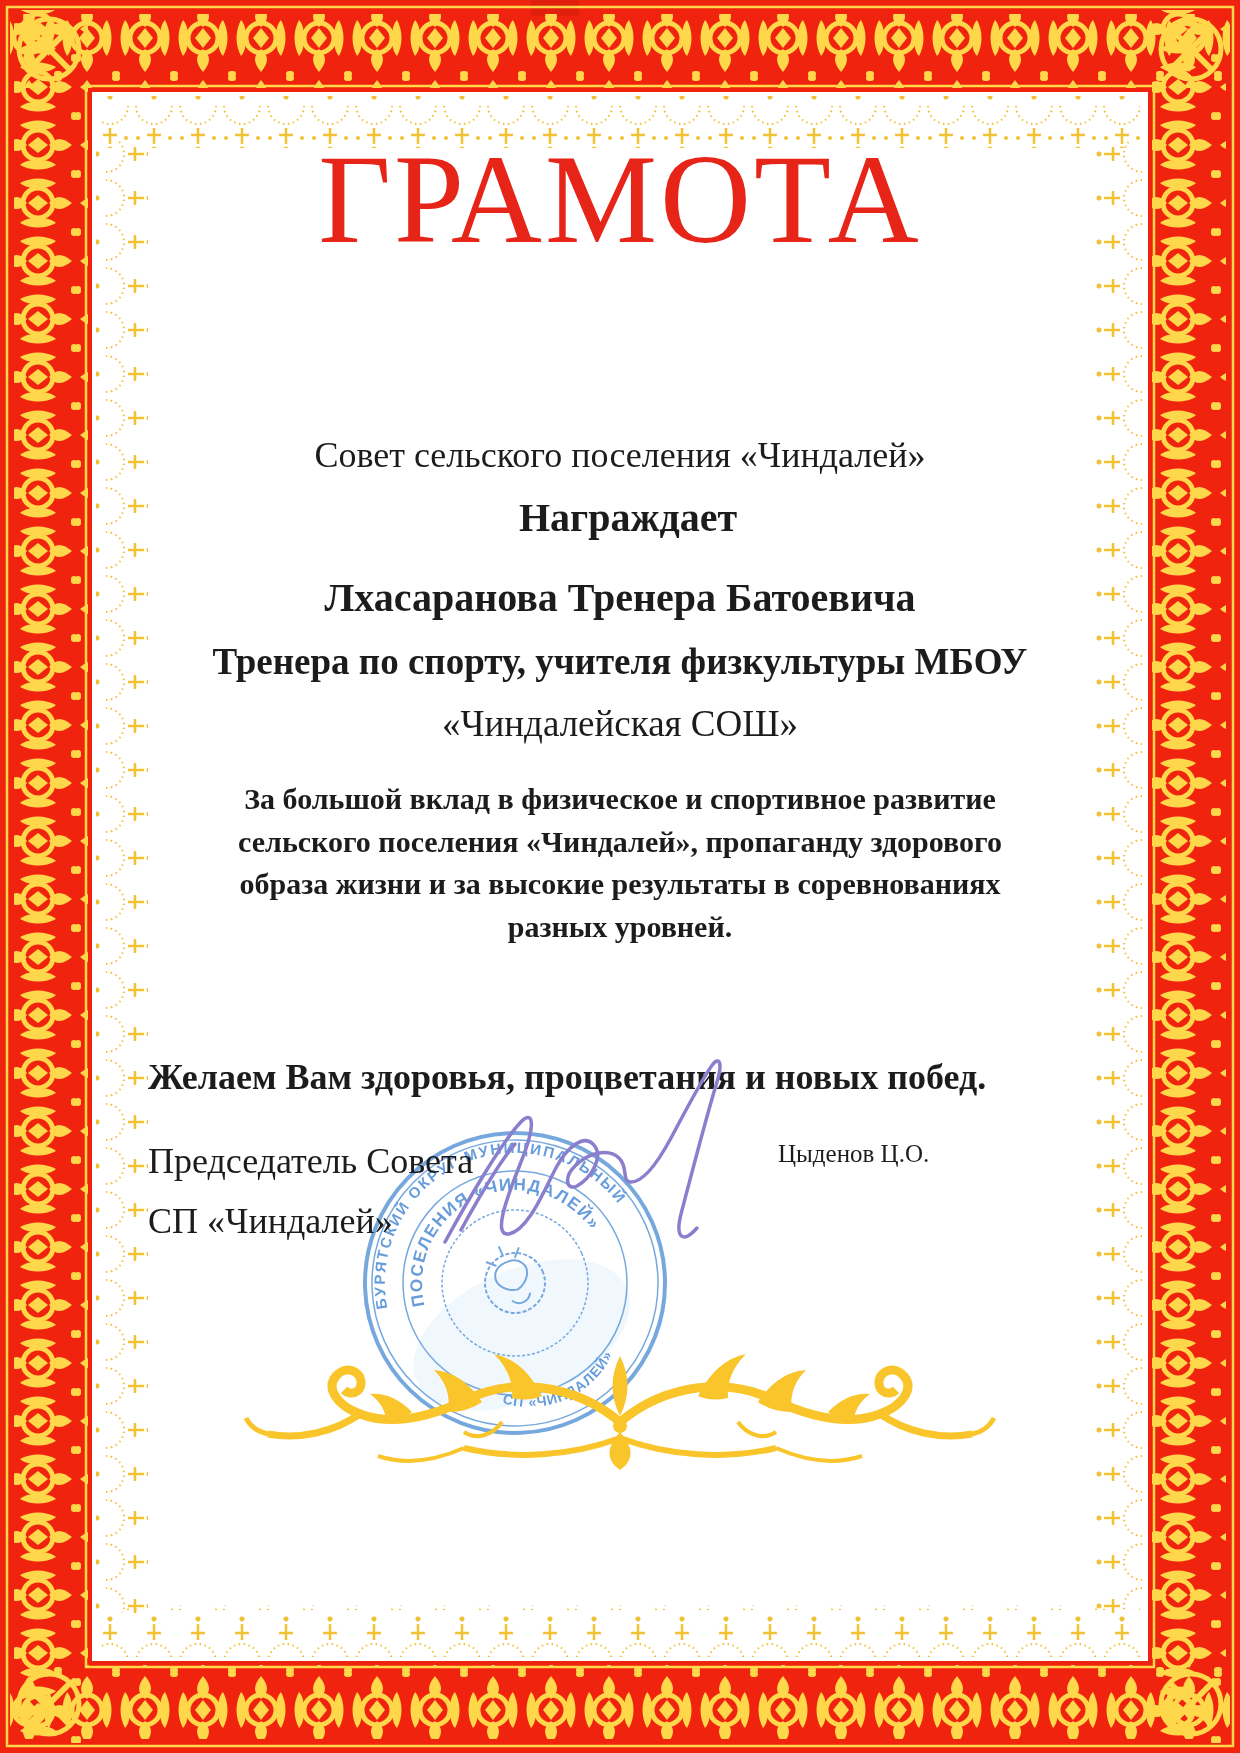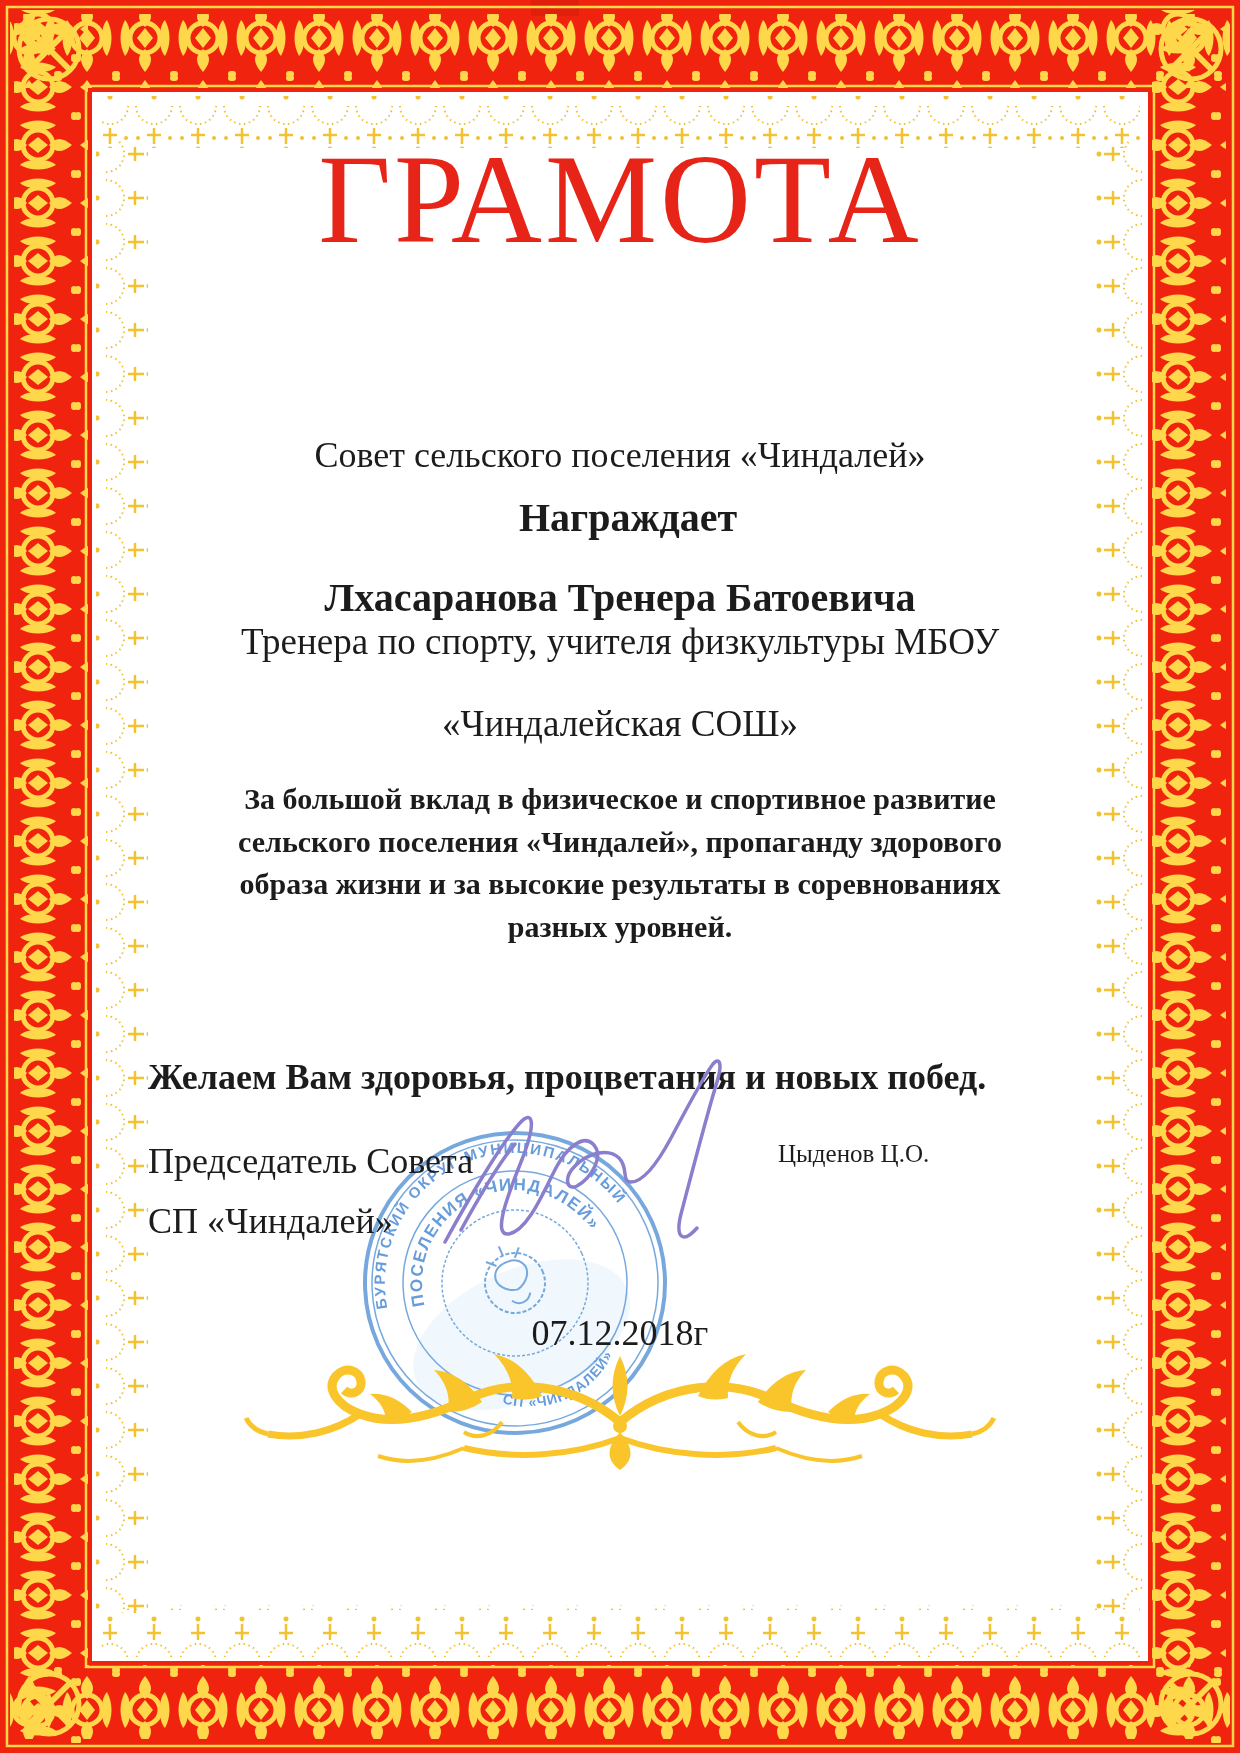--- a/index.html
+++ b/index.html
@@ -6,21 +6,21 @@
   #page{position:relative;width:1240px;height:1753px;background:#ffffff;overflow:hidden;
         font-family:"Liberation Serif", serif;color:#1c1c1c;}
   #border-art{position:absolute;left:0;top:0;width:1240px;height:1753px;z-index:1;}
   #content{position:absolute;left:0;top:0;width:1240px;height:1753px;z-index:2;}
   .abs{position:absolute;}
   .ctr{left:0;width:1240px;text-align:center;}
   .title{top:128px;font-size:126px;letter-spacing:3px;color:#e62417;font-weight:400;}
   .issuer{top:414px;font-size:36px;margin-top:20px;}
   .action{top:494px;font-size:40px;font-weight:bold;padding-left:8px;}
   .recipient{top:574px;font-size:40px;font-weight:bold;}
-  .role1{top:620px;font-size:37px;}
+  .role1{top:640px;font-size:37px;font-weight:bold;}
   .role2{top:702px;font-size:37px;}
   .achievement{top:778px;left:205px;width:830px;font-size:30px;font-weight:bold;
                line-height:1.42;text-align:center;}
   .wish{top:1056px;left:148px;font-size:36px;font-weight:bold;}
   .sig1{top:1140px;left:148px;font-size:36px;text-align:right;}
   .sig2{top:1200px;left:148px;font-size:36px;}
   .signer{top:1140px;left:778px;font-size:25px;}
   .date{top:1312px;font-size:36px;}
   #stamp{position:absolute;left:300px;top:1088px;width:420px;height:380px;opacity:.85;}
   #signature{position:absolute;left:415px;top:1052px;width:330px;height:230px;}
@@ -165,21 +165,20 @@
     <svg id="signature" viewBox="0 0 330 230" xmlns="http://www.w3.org/2000/svg">
       <g fill="none" stroke="#8a7ecd" stroke-width="3.5" stroke-linecap="round">
         <path d="M30 190 C 54 146 86 92 104 72 C 118 56 122 70 106 110 C 90 150 78 184 94 182 C 114 178 130 136 142 114 C 152 96 168 82 178 92 C 190 104 176 126 162 134 C 152 139 148 126 160 114 C 174 100 194 96 204 106 C 214 116 206 130 216 130 C 228 130 242 112 256 86 C 274 52 290 22 298 12 C 304 5 308 10 302 30 C 292 62 276 124 266 162 C 260 186 268 192 282 176"></path>
         <path d="M46 178 C 68 138 88 106 100 92"></path>
       </g>
     </svg>
 
     <div class="abs sig1">Председатель Совета</div>
     <div class="abs sig2">СП «Чиндалей»</div>
     <div class="abs signer">Цыденов Ц.О.</div>
-    <div class="abs ctr date">07.12.2018г</div>
 
     <svg id="flourish" viewBox="0 0 756 122" xmlns="http://www.w3.org/2000/svg">
       <defs>
         <g id="halfFl" fill="none" stroke="#f9c52b">
           <path d="M378 70 C 330 30 268 26 224 48 C 186 66 150 74 118 62 C 94 53 84 36 94 24 C 102 14 118 17 119 30 C 120 41 108 44 102 38" stroke-width="9"></path>
           <path d="M118 62 C 92 80 58 88 26 82" stroke-width="7"></path>
           <path d="M26 82 C 16 80 8 74 4 66" stroke-width="5"></path>
           <path d="M378 86 C 330 104 272 108 222 96" stroke-width="6"></path>
           <path d="M222 96 C 190 110 160 112 136 104" stroke-width="4"></path>
           <path d="M300 44 Q 282 8 252 2 Q 272 22 270 46 Q 286 50 300 44 Z" fill="#f9c52b" stroke="none"></path>

